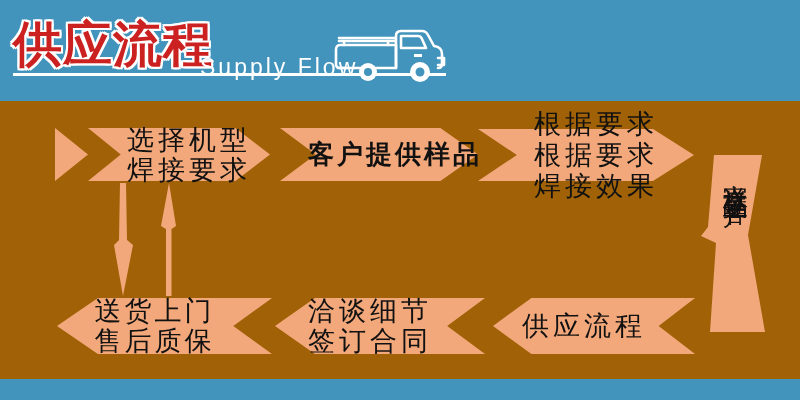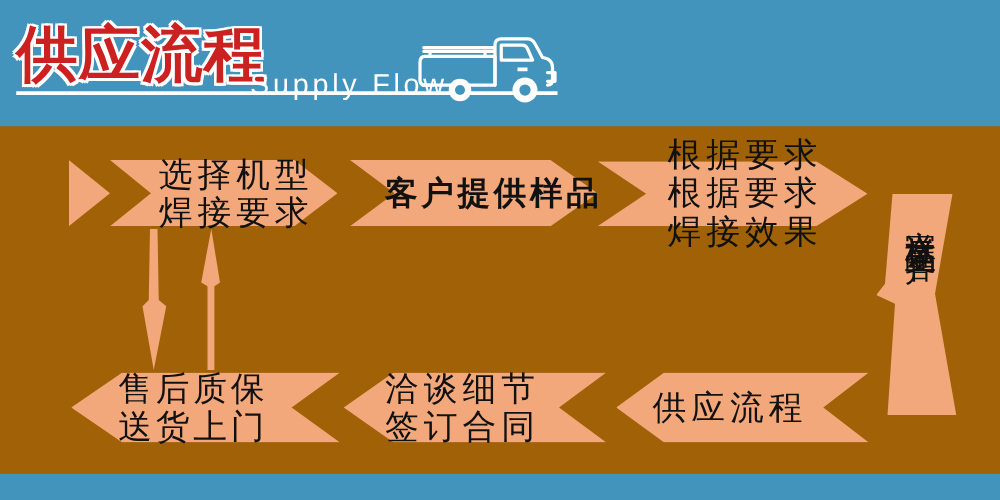--- a/index.html
+++ b/index.html
@@ -130,22 +130,22 @@
     <div class="shape pt-left"></div>
     <div class="label">
       <div>洽谈细节</div>
       <div>签订合同</div>
     </div>
   </div>
 
   <div class="ribbon l" style="left:57px;top:298px;width:215px;height:56px;">
     <div class="shape pt-left"></div>
     <div class="label" style="letter-spacing:3px;">
+      <div>送货上门</div>
       <div>售后质保</div>
-      <div>送货上门</div>
     </div>
   </div>
 
   <svg class="connectors" width="74" height="114" viewBox="0 0 74 114">
     <polygon points="12,0 18,0 19,57 25,62 15,113 6,62 11,57" fill="#f2a87a"></polygon>
     <polygon points="61,0 68,43 63.5,46 63.5,113 58,113 58,46 53,43" fill="#f2a87a"></polygon>
   </svg>
 
   <div class="footer"></div>
 </div>

